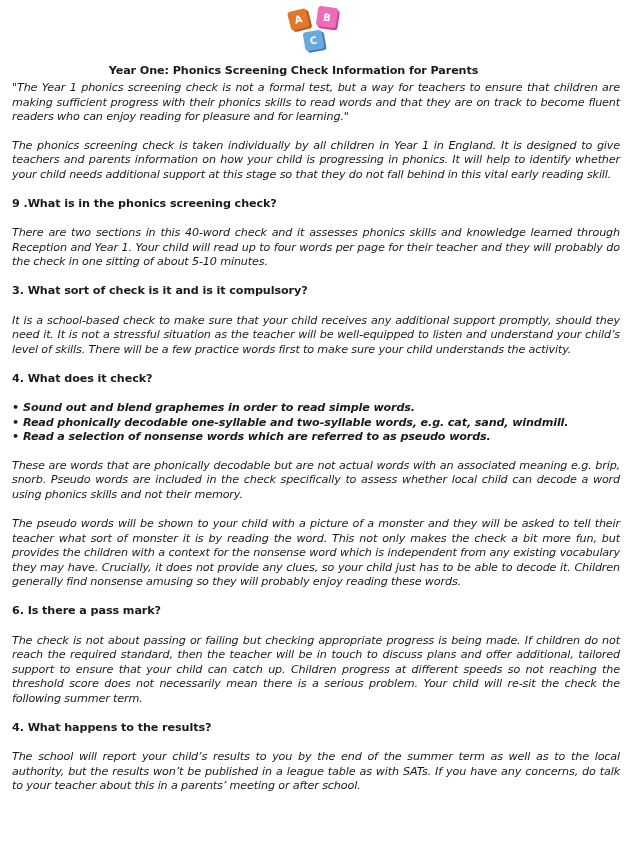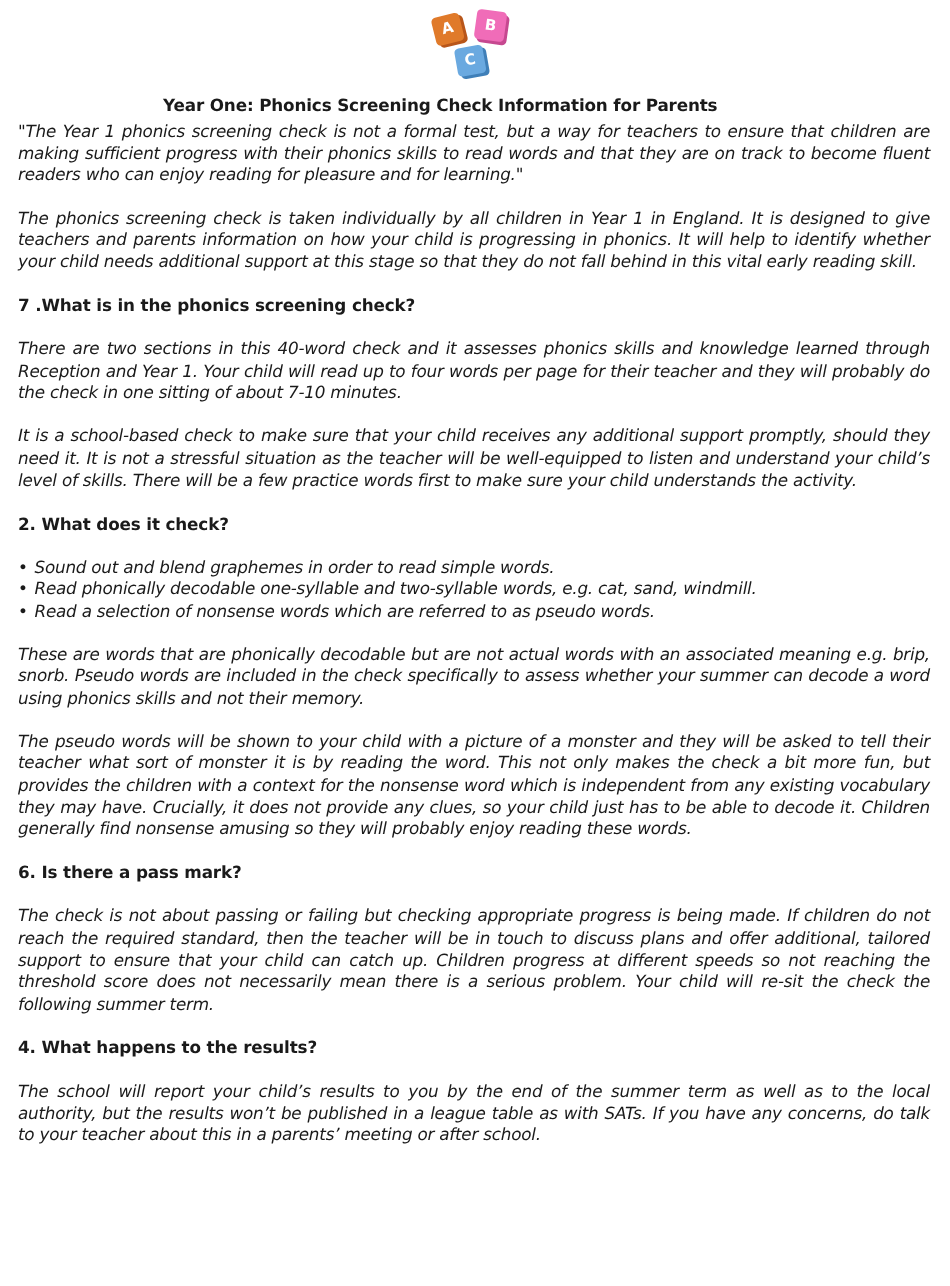--- a/index.html
+++ b/index.html
@@ -26,21 +26,21 @@
   .content {
     position: absolute; left: 12px; top: 81px; width: 608px;
     font-size: 11.2px; line-height: 14.6px;
   }
   p { margin: 0; }
   .intro, .body-text { font-style: italic; text-align: justify; letter-spacing: -0.15px; }
   .intro { margin-bottom: 14px; }
   .heading { font-weight: bold; margin-bottom: 14.5px; letter-spacing: -0.1px; }
   .body-text { margin-bottom: 14.5px; }
   ul { margin: 0 0 14px 0; padding: 0; list-style: none; }
-  li { font-style: italic; position: relative; padding-left: 11px; letter-spacing: -0.15px; }
+  li { font-style: italic; position: relative; padding-left: 11px; letter-spacing: -0.15px; font-weight: bold; }
   li::before { content: "\2022"; position: absolute; left: 0; font-style: normal; }
 </style>
 </head>
 <body>
 
 <div class="logo">
   <div class="block block-a">A</div>
   <div class="block block-b">B</div>
   <div class="block block-c">C</div>
 </div>
@@ -48,39 +48,40 @@
 <div class="title">Year One: Phonics Screening Check Information for Parents</div>
 
 <div class="content">
   <p class="intro">"The Year 1 phonics screening check is not a formal test, but a way for teachers to ensure that children are making sufficient progress with their phonics skills to read words and that they are on track to become fluent readers who can enjoy reading for pleasure and for learning."</p>
 
   <section>
     <p class="body-text">The phonics screening check is taken individually by all children in Year 1 in England. It is designed to give teachers and parents information on how your child is progressing in phonics. It will help to identify whether your child needs additional support at this stage so that they do not fall behind in this vital early reading skill.</p>
   </section>
 
   <section>
-    <p class="heading">7 .What is in the phonics screening check?</p>
-    <p class="body-text">There are two sections in this 40-word check and it assesses phonics skills and knowledge learned through Reception and Year 1. Your child will read up to four words per page for their teacher and they will probably do the check in one sitting of about 7-10 minutes.</p>
+    <p class="heading">9 .What is in the phonics screening check?</p>
+    <p class="body-text">There are two sections in this 40-word check and it assesses phonics skills and knowledge learned through Reception and Year 1. Your child will read up to four words per page for their teacher and they will probably do the check in one sitting of about 5-10 minutes.</p>
   </section>
 
   <section>
+    <p class="heading">3. What sort of check is it and is it compulsory?</p>
     <p class="body-text">It is a school-based check to make sure that your child receives any additional support promptly, should they need it. It is not a stressful situation as the teacher will be well-equipped to listen and understand your child’s level of skills. There will be a few practice words first to make sure your child understands the activity.</p>
   </section>
 
   <section>
-    <p class="heading">2. What does it check?</p>
+    <p class="heading">4. What does it check?</p>
     <ul>
       <li>Sound out and blend graphemes in order to read simple words.</li>
       <li>Read phonically decodable one-syllable and two-syllable words, e.g. cat, sand, windmill.</li>
       <li>Read a selection of nonsense words which are referred to as pseudo words.</li>
     </ul>
   </section>
 
   <section>
-    <p class="body-text">These are words that are phonically decodable but are not actual words with an associated meaning e.g. brip, snorb. Pseudo words are included in the check specifically to assess whether your summer can decode a word using phonics skills and not their memory.</p>
+    <p class="body-text">These are words that are phonically decodable but are not actual words with an associated meaning e.g. brip, snorb. Pseudo words are included in the check specifically to assess whether local child can decode a word using phonics skills and not their memory.</p>
     <p class="body-text">The pseudo words will be shown to your child with a picture of a monster and they will be asked to tell their teacher what sort of monster it is by reading the word. This not only makes the check a bit more fun, but provides the children with a context for the nonsense word which is independent from any existing vocabulary they may have. Crucially, it does not provide any clues, so your child just has to be able to decode it. Children generally find nonsense amusing so they will probably enjoy reading these words.</p>
   </section>
 
   <section>
     <p class="heading">6. Is there a pass mark?</p>
     <p class="body-text">The check is not about passing or failing but checking appropriate progress is being made. If children do not reach the required standard, then the teacher will be in touch to discuss plans and offer additional, tailored support to ensure that your child can catch up. Children progress at different speeds so not reaching the threshold score does not necessarily mean there is a serious problem. Your child will re-sit the check the following summer term.</p>
   </section>
 
   <section>
     <p class="heading">4. What happens to the results?</p>

